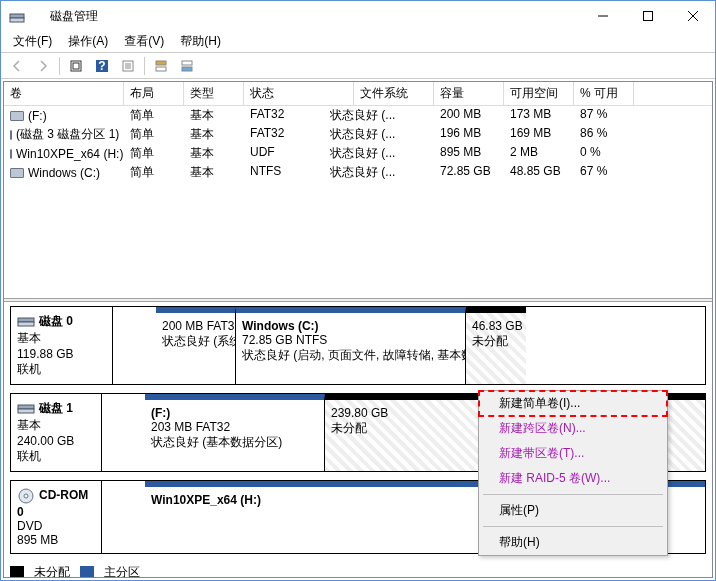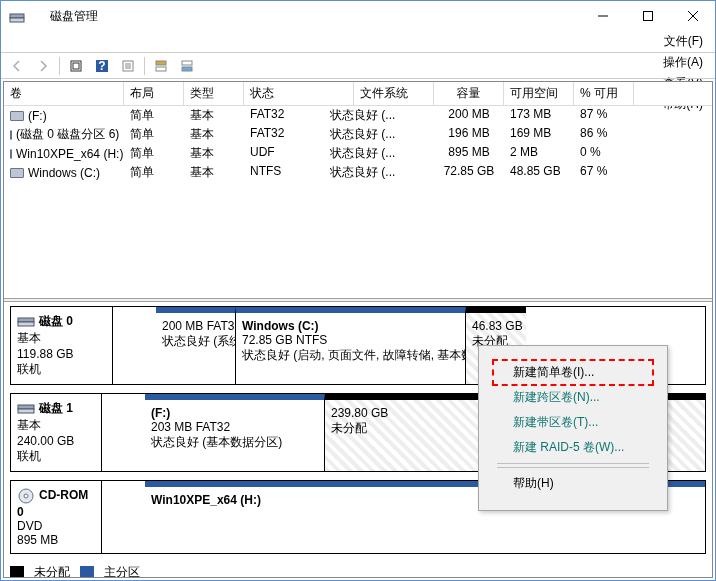--- a/index.html
+++ b/index.html
@@ -3,53 +3,53 @@
 <meta charset="utf-8">
 <style>
 * { margin: 0; padding: 0; box-sizing: border-box; font-family: "Microsoft YaHei", "SimSun", sans-serif; font-size: 12px; }
 body { background: #fff; }
 .window { width: 716px; height: 581px; border: 1px solid #5b8fd6; background: #fff; display: flex; flex-direction: column; }
 .titlebar { height: 30px; display: flex; align-items: center; padding: 0 0 0 8px; background: #fff; gap: 19px; }
 .titlebar .app-icon { width: 16px; height: 16px; margin-right: 6px; }
 .titlebar .title { flex: 1; }
 .title-btns { display: flex; height: 100%; }
 .title-btn { width: 45px; display: flex; align-items: center; justify-content: center; }
-.menubar { height: 22px; display: flex; align-items: flex-end; padding: 0 4px; border-bottom: 1px solid #ccc; flex-direction: column; }
+.menubar { height: 22px; display: flex; align-items: flex-start; padding: 0 4px; border-bottom: 1px solid #ccc; }
 .menubar .menu-item { padding: 2px 8px; }
 .toolbar { height: 26px; display: flex; align-items: center; padding: 0 4px; border-bottom: 1px solid #ccc; gap: 2px; }
 .tb-btn { width: 24px; height: 22px; display: flex; align-items: center; justify-content: center; border: 1px solid transparent; }
 .tb-sep { width: 1px; height: 18px; background: #ccc; margin: 0 2px; }
 .tb-disabled { opacity: 0.4; }
 .content { flex: 1; display: flex; flex-direction: column; border: 1px solid #828790; margin: 2px; overflow: hidden; }
 .vol-table { border-bottom: none; overflow: auto; height: 216px; }
 .vt-head { display: flex; background: #fff; border-bottom: 1px solid #dcdcdc; }
 .vt-head .vth { padding: 3px 6px; border-right: 1px solid #dcdcdc; white-space: nowrap; overflow: hidden; }
 .vt-row { display: flex; }
 .vt-row .vtc { padding: 1px 6px; white-space: nowrap; overflow: hidden; }
-.col0 { width: 120px; } .col1 { width: 60px; } .col2 { width: 60px; } .col3 { width: 80px; } .col4 { width: 110px; } .col5 { width: 70px; text-align: center; } .col6 { width: 70px; } .col7 { width: 60px; }
+.col0 { width: 120px; } .col1 { width: 60px; } .col2 { width: 60px; } .col3 { width: 80px; } .col4 { width: 110px; } .col5 { width: 70px; } .col6 { width: 70px; } .col7 { width: 60px; }
 .vt-row .col0 { display: flex; align-items: center; gap: 4px; }
 .vol-icon { width: 14px; height: 10px; background: #bcc6d4; border: 1px solid #6a7486; border-radius: 1px; display: inline-block; }
 .divider { height: 4px; background: #f0f0f0; border-top: 1px solid #a0a0a0; border-bottom: 1px solid #a0a0a0; cursor: ns-resize; }
 .graphical { flex: 1; overflow: auto; background: #fff; }
 .disk-row { display: flex; margin: 4px 6px 8px 6px; border: 1px solid #000; gap: 43px; }
 .disk-info { width: 102px; padding: 6px 6px; border-right: 1px solid #000; }
 .disk-info .di-title { font-weight: bold; }
 .disk-info .di-icon { display: inline-block; vertical-align: middle; margin-right: 4px; }
 .parts { flex: 1; display: flex; }
 .part { border-top: 6px solid #2c5aa0; border-right: 1px solid #000; padding: 6px 6px; overflow: hidden; }
 .part:last-child { border-right: none; }
 .part.unalloc { border-top-color: #000; background: repeating-linear-gradient(45deg,#eee,#eee 4px,#fff 4px,#fff 8px); }
 .part .p-title { font-weight: bold; }
 .part .p-line { white-space: nowrap; }
 .legend { display: flex; align-items: center; gap: 10px; padding: 2px 6px; }
 .lg-sw { width: 14px; height: 14px; display: inline-block; }
 .lg-sw.unalloc { background: #000; } .lg-sw.primary { background: #2c5aa0; }
-.ctx-menu { position: absolute; background: #f0f0f0; border: 1px solid #a5a5a5; box-shadow: 2px 2px 4px rgba(0,0,0,0.2); padding: 14px; width: 190px; }
+.ctx-menu { position: absolute; background: #f0f0f0; border: 1px solid #a5a5a5; box-shadow: 2px 2px 4px rgba(0,0,0,0.2); padding: 0; width: 190px; margin-top: 45px; }
 .ctx-item { padding: 4px 20px; }
-.ctx-item.disabled { color: #0f766e; }
+.ctx-item.disabled { color: #a21caf; }
 .ctx-item.highlight { outline: 2px dashed red; outline-offset: -1px; }
 .ctx-sep { height: 1px; background: #c0c0c0; margin: 3px 4px; }
 svg { display: block; }
 </style>
 </head>
 <body>
 
 <div class="window">
   <div class="titlebar">
     <span class="app-icon">
@@ -155,21 +155,21 @@
             <div class="vtc col2">基本</div>
             <div class="vtc col3">FAT32</div>
             <div class="vtc col4">状态良好 (...</div>
             <div class="vtc col5">200 MB</div>
             <div class="vtc col6">173 MB</div>
             <div class="vtc col7">87 %</div>
           </div>
           <div class="vt-row">
             <div class="vtc col0">
               <span class="vol-icon"></span>
-              <span>(磁盘 0 磁盘分区 6)</span>
+              <span>(磁盘 3 磁盘分区 1)</span>
             </div>
             <div class="vtc col1">简单</div>
             <div class="vtc col2">基本</div>
             <div class="vtc col3">FAT32</div>
             <div class="vtc col4">状态良好 (...</div>
             <div class="vtc col5">196 MB</div>
             <div class="vtc col6">169 MB</div>
             <div class="vtc col7">86 %</div>
           </div>
           <div class="vt-row">
@@ -278,15 +278,16 @@
     </div>
   </div>
 </div>
 
 <div class="ctx-menu" style="left:478px; top:345px;">
   <div class="ctx-item highlight">新建简单卷(I)...</div>
   <div class="ctx-item disabled">新建跨区卷(N)...</div>
   <div class="ctx-item disabled">新建带区卷(T)...</div>
   <div class="ctx-item disabled">新建 RAID-5 卷(W)...</div>
   <div class="ctx-sep"></div>
+  <div class="ctx-item">属性(P)</div>
   <div class="ctx-sep"></div>
   <div class="ctx-item">帮助(H)</div>
 </div>
 
 </body></html>

